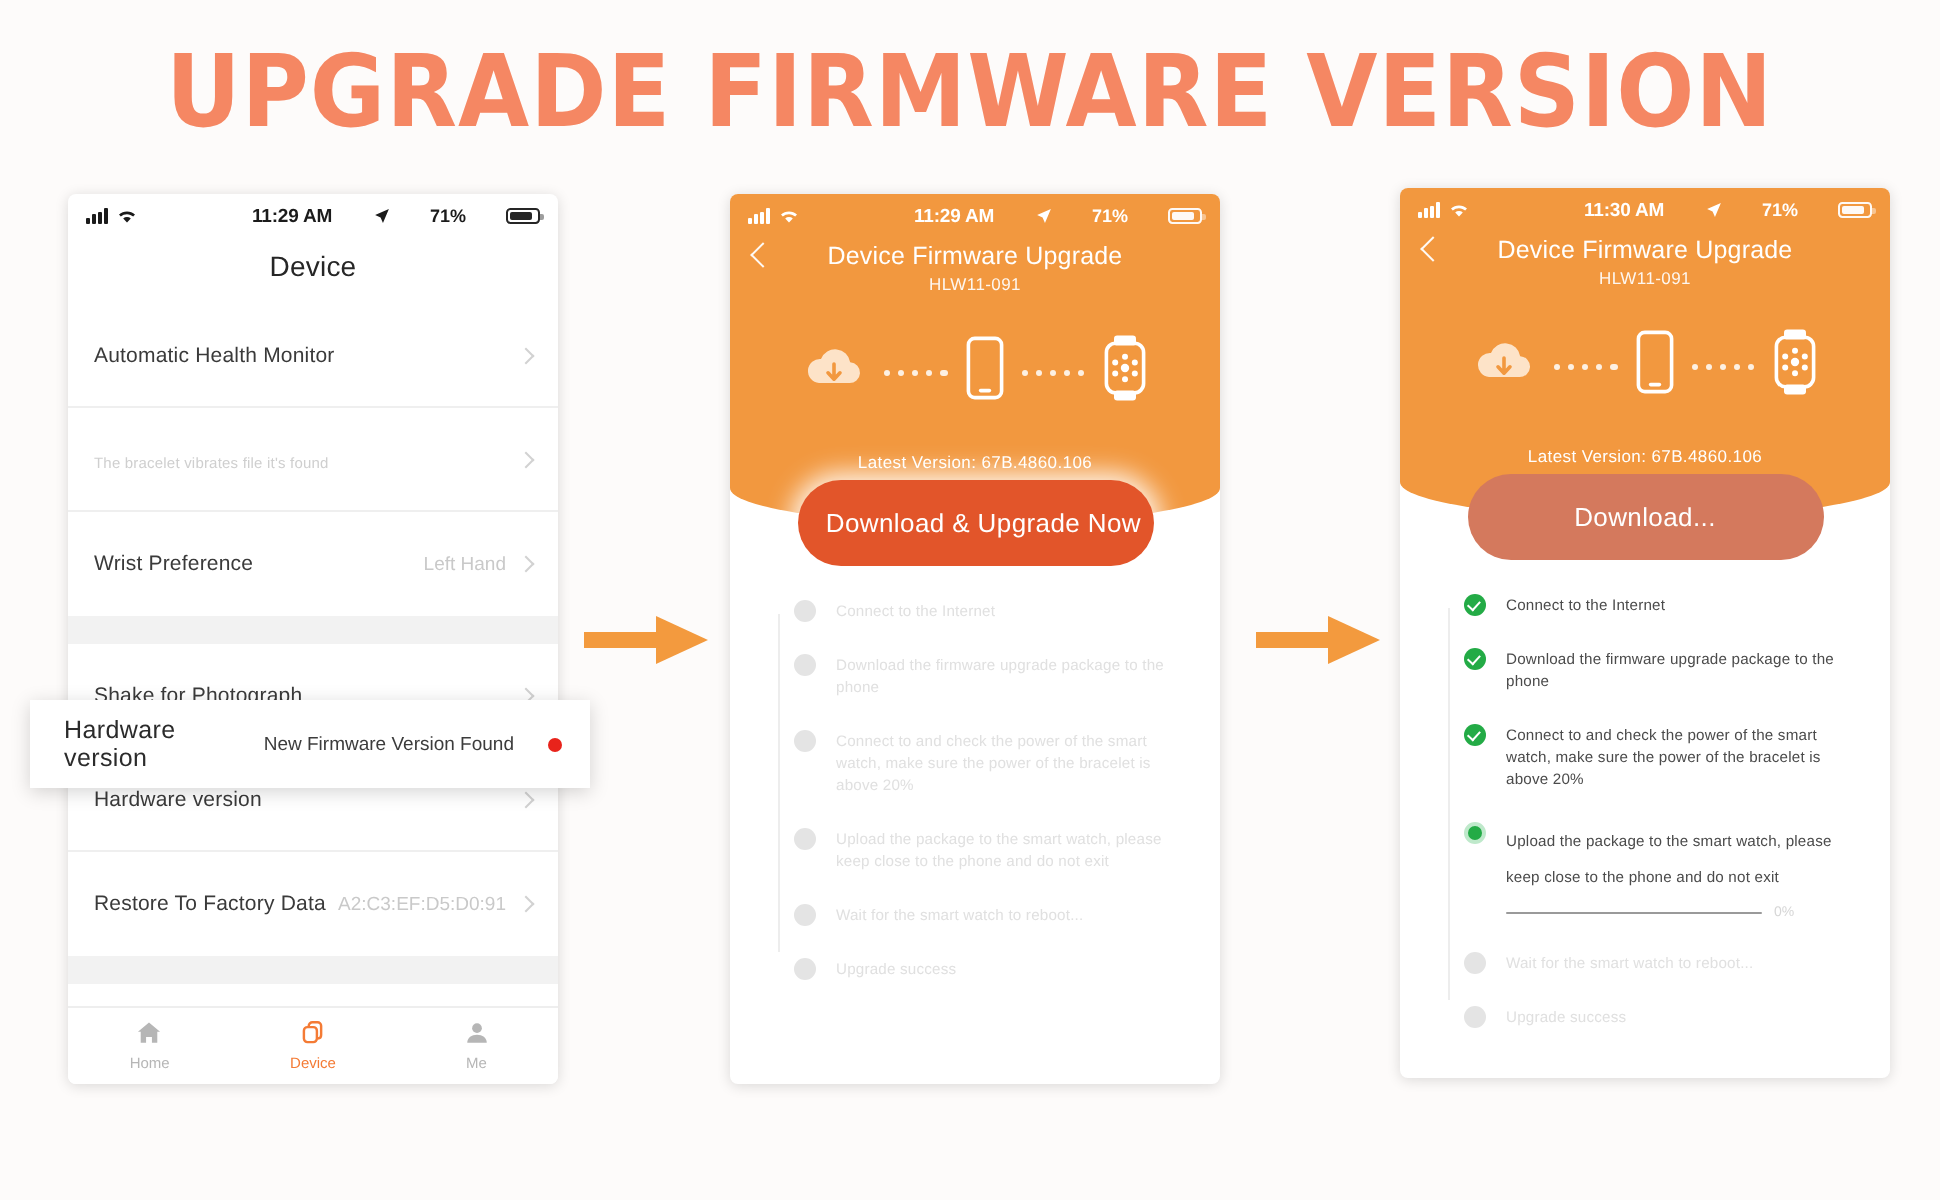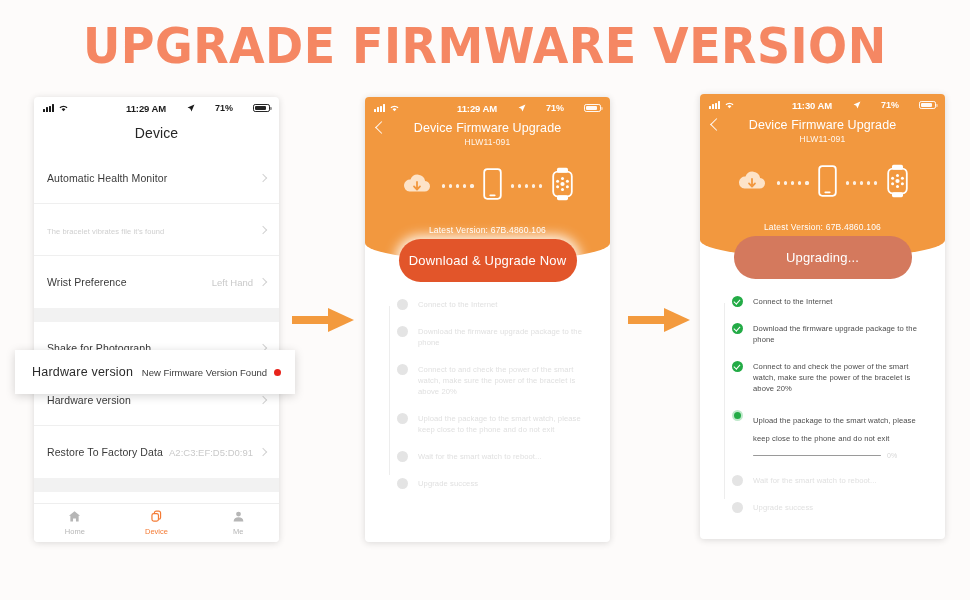--- a/index.html
+++ b/index.html
@@ -194,21 +194,21 @@
   }
   .callout-label {
     font-size: 12.5px;
     color: #2b2b2b;
     flex: 1;
     letter-spacing: .2px;
   }
   .callout-value {
     font-size: 9.5px;
     color: #3c3c3c;
-    margin-right: 7px;
+    margin-right: 17px;
     white-space: nowrap;
   }
   .red-dot {
     width: 7px; height: 7px;
     border-radius: 50%;
     background: #e8231b;
     flex: 0 0 auto;
   }
 
   
@@ -283,20 +283,21 @@
     color: #fff;
     font-size: 13px;
     font-family: "Liberation Sans", sans-serif;
     letter-spacing: .2px;
     z-index: 5;
     cursor: pointer;
   }
   .fw-btn.primary {
     background: #e2552a;
     box-shadow: 0 0 12px 4px rgba(255,255,255,0.85);
+    text-align: right;
   }
   .fw-btn.disabled {
     background: #d4795d;
     cursor: default;
   }
   .steps {
     position: relative;
     margin: 16px 0 0 0;
     padding: 0 14px 0 32px;
   }
@@ -723,21 +724,21 @@
           <circle cx="6.6" cy="19.8" r="1.5" fill="#fff"></circle>
           <circle cx="16.4" cy="19.8" r="1.5" fill="#fff"></circle>
         </svg>
       </span>
     </div>
 
     <div class="fw-ver">Latest Version: 67B.4860.106</div>
     <div class="fw-size">file size: 378.11 KB</div>
   </div>
 
-  <button class="fw-btn disabled">Upgrading...</button>
+  <button class="fw-btn disabled">Download...</button>
 
   <div class="steps">
     <div class="step">
       <span class="step-mark done"></span>
       <span class="step-text lit">Connect to the Internet</span>
     </div>
     <div class="step">
       <span class="step-mark done"></span>
       <span class="step-text lit">Download the firmware upgrade package to the phone</span>
     </div>

